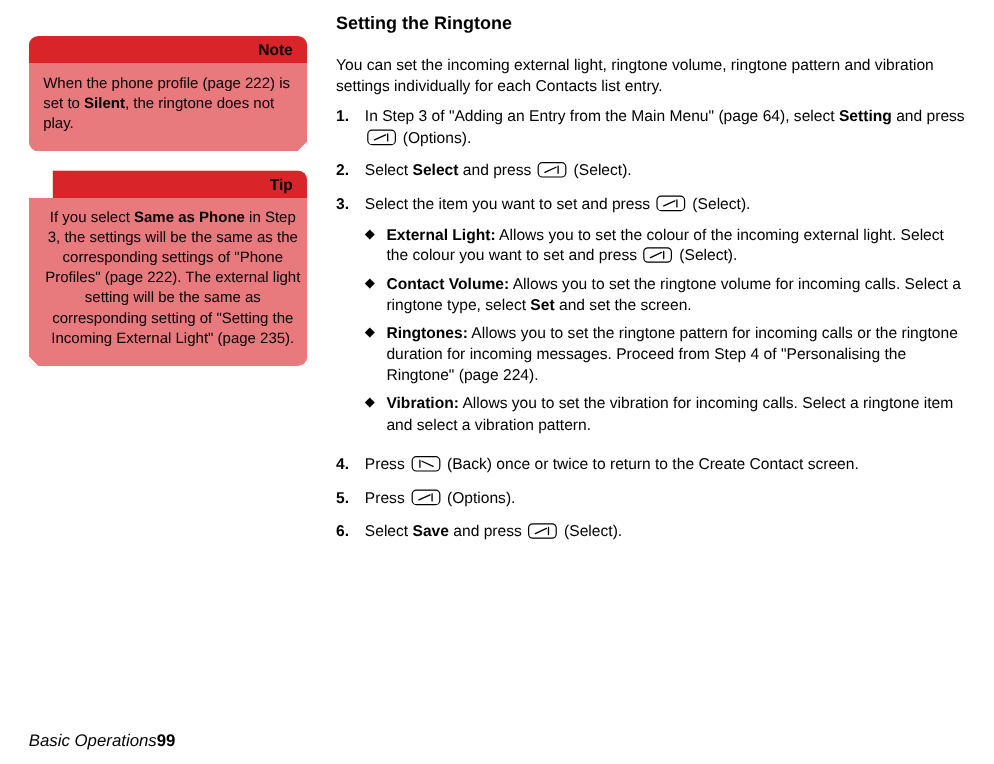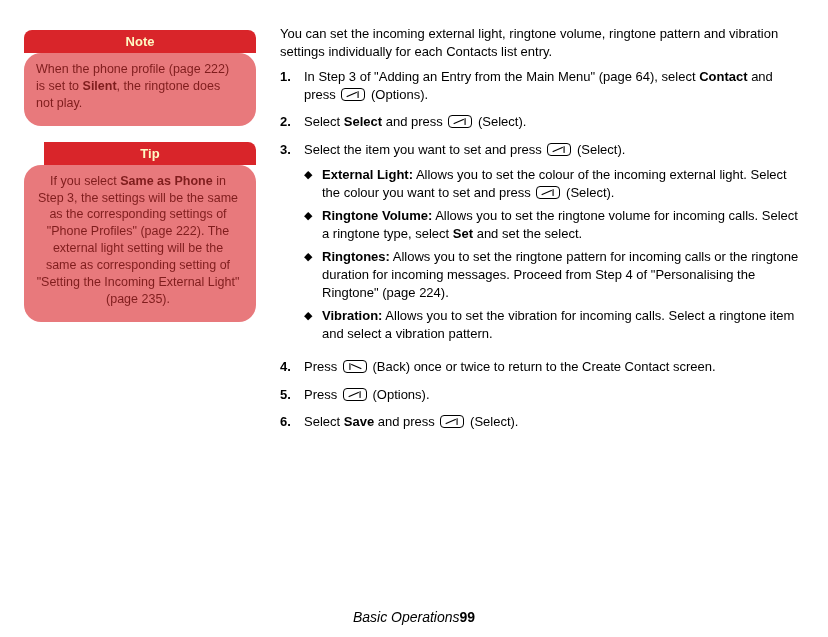--- a/index.html
+++ b/index.html
@@ -30,32 +30,31 @@
     position: relative;
     border-radius: 8px;
     overflow: hidden;
     margin-bottom: 16px;
   }
   .callout-note .callout-header { background: #d9252a; }
   .callout-note .callout-body   { background: #e8797c; }
   .callout-tip  .callout-header { background: #d9252a; margin-left: 20px; }
   .callout-tip  .callout-body   { background: #e8797c; text-align: center; }
   .callout-header {
-    text-align: center;
-    color: #fef9c3;
+    text-align: right;
+    color: #000000;
     font-weight: bold;
     font-size: 13px;
     padding: 4px 12px;
   }
   .callout-body {
-    color: #7f1d1d;
+    color: #000000;
     font-size: 12.5px;
     line-height: 1.35;
-    padding: 8px 16px 14px 12px;
-    border-radius: 17px;
+    padding: 8px 4px 14px 12px;
   }
   .callout-body b { font-weight: bold; }
   .callout-notch {
     position: absolute;
     bottom: -1px;
     width: 0; height: 0;
     border-top: 10px solid transparent;
   }
   .notch-right {
     right: -1px;
@@ -120,21 +119,21 @@
     position: absolute;
     top: 0; left: 0;
     width: 100%; height: 100%;
   }
   .footer {
     position: absolute;
     bottom: 12px;
     left: 24px;
     right: 24px;
     display: flex;
-    justify-content: center;
+    justify-content: flex-start;
     font-size: 14px;
   }
   .footer .section { font-style: italic; }
   .footer .pagenum { font-weight: bold; }
 </style>
 </head>
 <body>
 
 <div class="page">
   <div class="sidebar">
@@ -151,26 +150,27 @@
       <div class="callout-header">Tip</div>
       <div class="callout-body">
         <span>If you select </span><b>Same as Phone</b><span> in Step 3, the settings will be the same as the corresponding settings of "Phone Profiles" (page 222). The external light setting will be the same as corresponding setting of "Setting the Incoming External Light" (page 235).</span>
       </div>
       <div class="callout-notch notch-left"></div>
     </div>
 
   </div>
 
   <div class="main">
+    <h1>Setting the Ringtone</h1>
     <p class="intro">You can set the incoming external light, ringtone volume, ringtone pattern and vibration settings individually for each Contacts list entry.</p>
     <ol class="steps" id="steps">
         <li>
           <span class="num">1.</span>
           <div class="body">
-            <div><span>In Step 3 of "Adding an Entry from the Main Menu" (page 64), select </span><b>Contact</b><span> and press </span><span class="softkey"><svg viewBox="0 0 24 13">
+            <div><span>In Step 3 of "Adding an Entry from the Main Menu" (page 64), select </span><b>Setting</b><span> and press </span><span class="softkey"><svg viewBox="0 0 24 13">
                   <path d="M5 9 L16 4 M18 3 L18 10" stroke="#000" stroke-width="1.3" fill="none" stroke-linecap="round"></path>
                 </svg></span><span> (Options).</span></div>
           </div>
         </li>
         <li>
           <span class="num">2.</span>
           <div class="body">
             <div><span>Select </span><b>Select</b><span> and press </span><span class="softkey"><svg viewBox="0 0 24 13">
                   <path d="M5 9 L16 4 M18 3 L18 10" stroke="#000" stroke-width="1.3" fill="none" stroke-linecap="round"></path>
                 </svg></span><span> (Select).</span></div>
@@ -184,21 +184,21 @@
                 </svg></span><span> (Select).</span></div>
             <div class="sub">
               <div class="sub-item">
                 <span class="diamond">◆</span>
                 <div class="sub-body"><b>External Light:</b><span> Allows you to set the colour of the incoming external light. Select the colour you want to set and press </span><span class="softkey"><svg viewBox="0 0 24 13">
                       <path d="M5 9 L16 4 M18 3 L18 10" stroke="#000" stroke-width="1.3" fill="none" stroke-linecap="round"></path>
                     </svg></span><span> (Select).</span></div>
               </div>
               <div class="sub-item">
                 <span class="diamond">◆</span>
-                <div class="sub-body"><b>Ringtone Volume:</b><span> Allows you to set the ringtone volume for incoming calls. Select a ringtone type, select </span><b>Set</b><span> and set the select.</span></div>
+                <div class="sub-body"><b>Contact Volume:</b><span> Allows you to set the ringtone volume for incoming calls. Select a ringtone type, select </span><b>Set</b><span> and set the screen.</span></div>
               </div>
               <div class="sub-item">
                 <span class="diamond">◆</span>
                 <div class="sub-body"><b>Ringtones:</b><span> Allows you to set the ringtone pattern for incoming calls or the ringtone duration for incoming messages. Proceed from Step 4 of "Personalising the Ringtone" (page 224).</span></div>
               </div>
               <div class="sub-item">
                 <span class="diamond">◆</span>
                 <div class="sub-body"><b>Vibration:</b><span> Allows you to set the vibration for incoming calls. Select a ringtone item and select a vibration pattern.</span></div>
               </div>
             </div>

